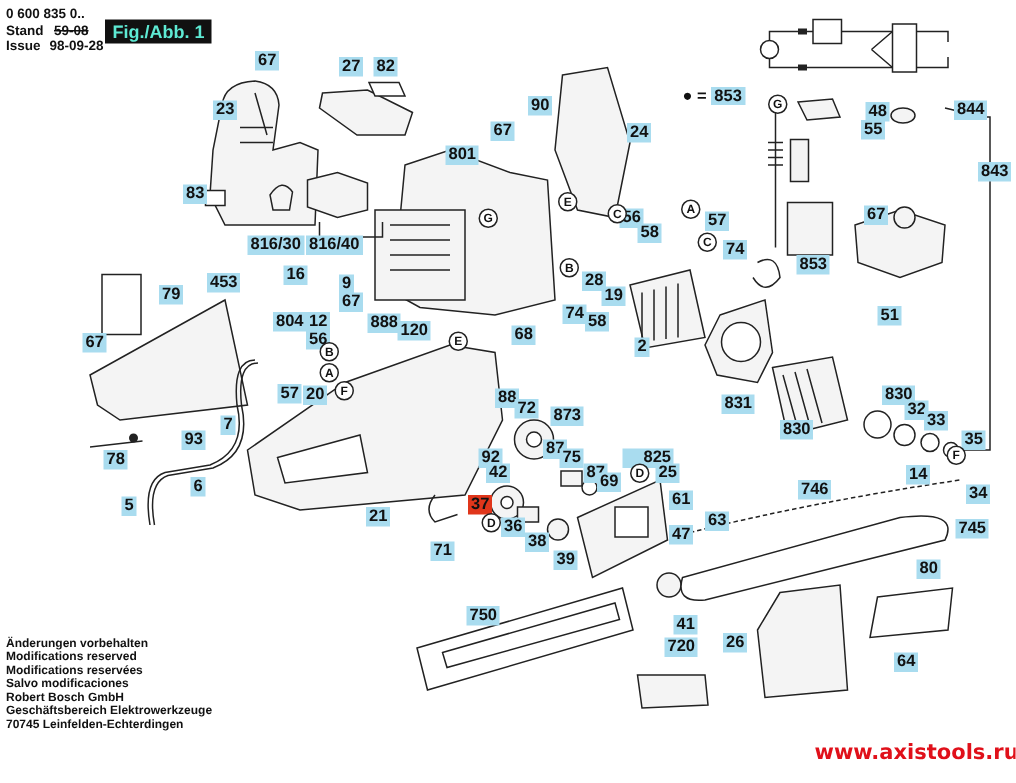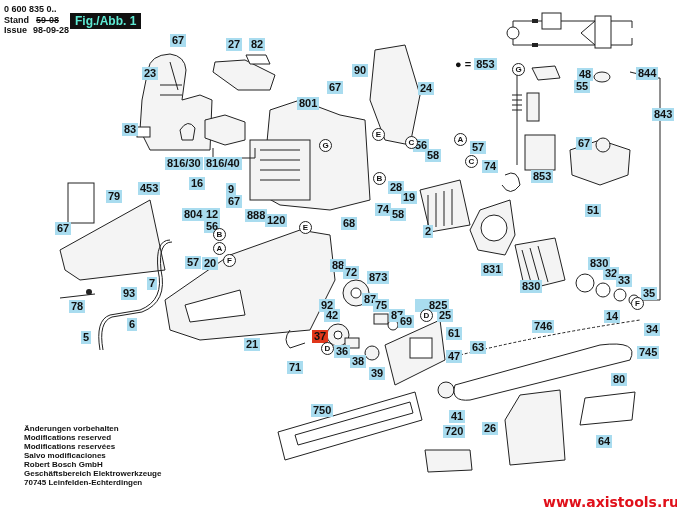--- a/index.html
+++ b/index.html
@@ -8,21 +8,21 @@
   #canvas { position: absolute; left: 0; top: 0; width: 677px; height: 522px; }
   .hdr { position: absolute; font-size: 9px; line-height: 11px; font-weight: bold; }
   .figbox { position: absolute; left: 70px; top: 13px; background: #111; color: #5eead4;
             font-weight: bold; font-size: 12px; padding: 1px 5px; line-height: 14px; }
   .lbl { position: absolute; background: #a9dcef; color: #111; font-weight: bold;
          font-size: 11px; line-height: 13px; padding: 0 2px; white-space: nowrap; }
   .lbl.hl { background: #e0361b; color: #111; }
   .circ { position: absolute; width: 11px; height: 11px; border: 1px solid #222; border-radius: 50%;
           font-size: 8px; line-height: 11px; text-align: center; font-weight: bold; background: #fff; }
   .footer { position: absolute; left: 4px; top: 424px; font-size: 8px; line-height: 9px; font-weight: bold; }
-  .footer div { white-space: nowrap; margin-left: 20px; }
+  .footer div { white-space: nowrap; }
   .watermark { position: absolute; left: 543px; top: 494px; color: #e0101a; font-weight: bold;
                font-size: 14px; font-family: "DejaVu Sans", sans-serif; }
   .legend-dot { position: absolute; left: 455px; top: 58px; font-size: 11px; font-weight: bold; }
   svg .ln { stroke: #222; stroke-width: 1; fill: none; }
   svg .part { stroke: #222; stroke-width: 1; fill: #f4f4f4; }
   svg .part-w { stroke: #222; stroke-width: 1; fill: #ffffff; }
   svg .dk { fill: #222; }
 </style>
 </head>
 <body>

